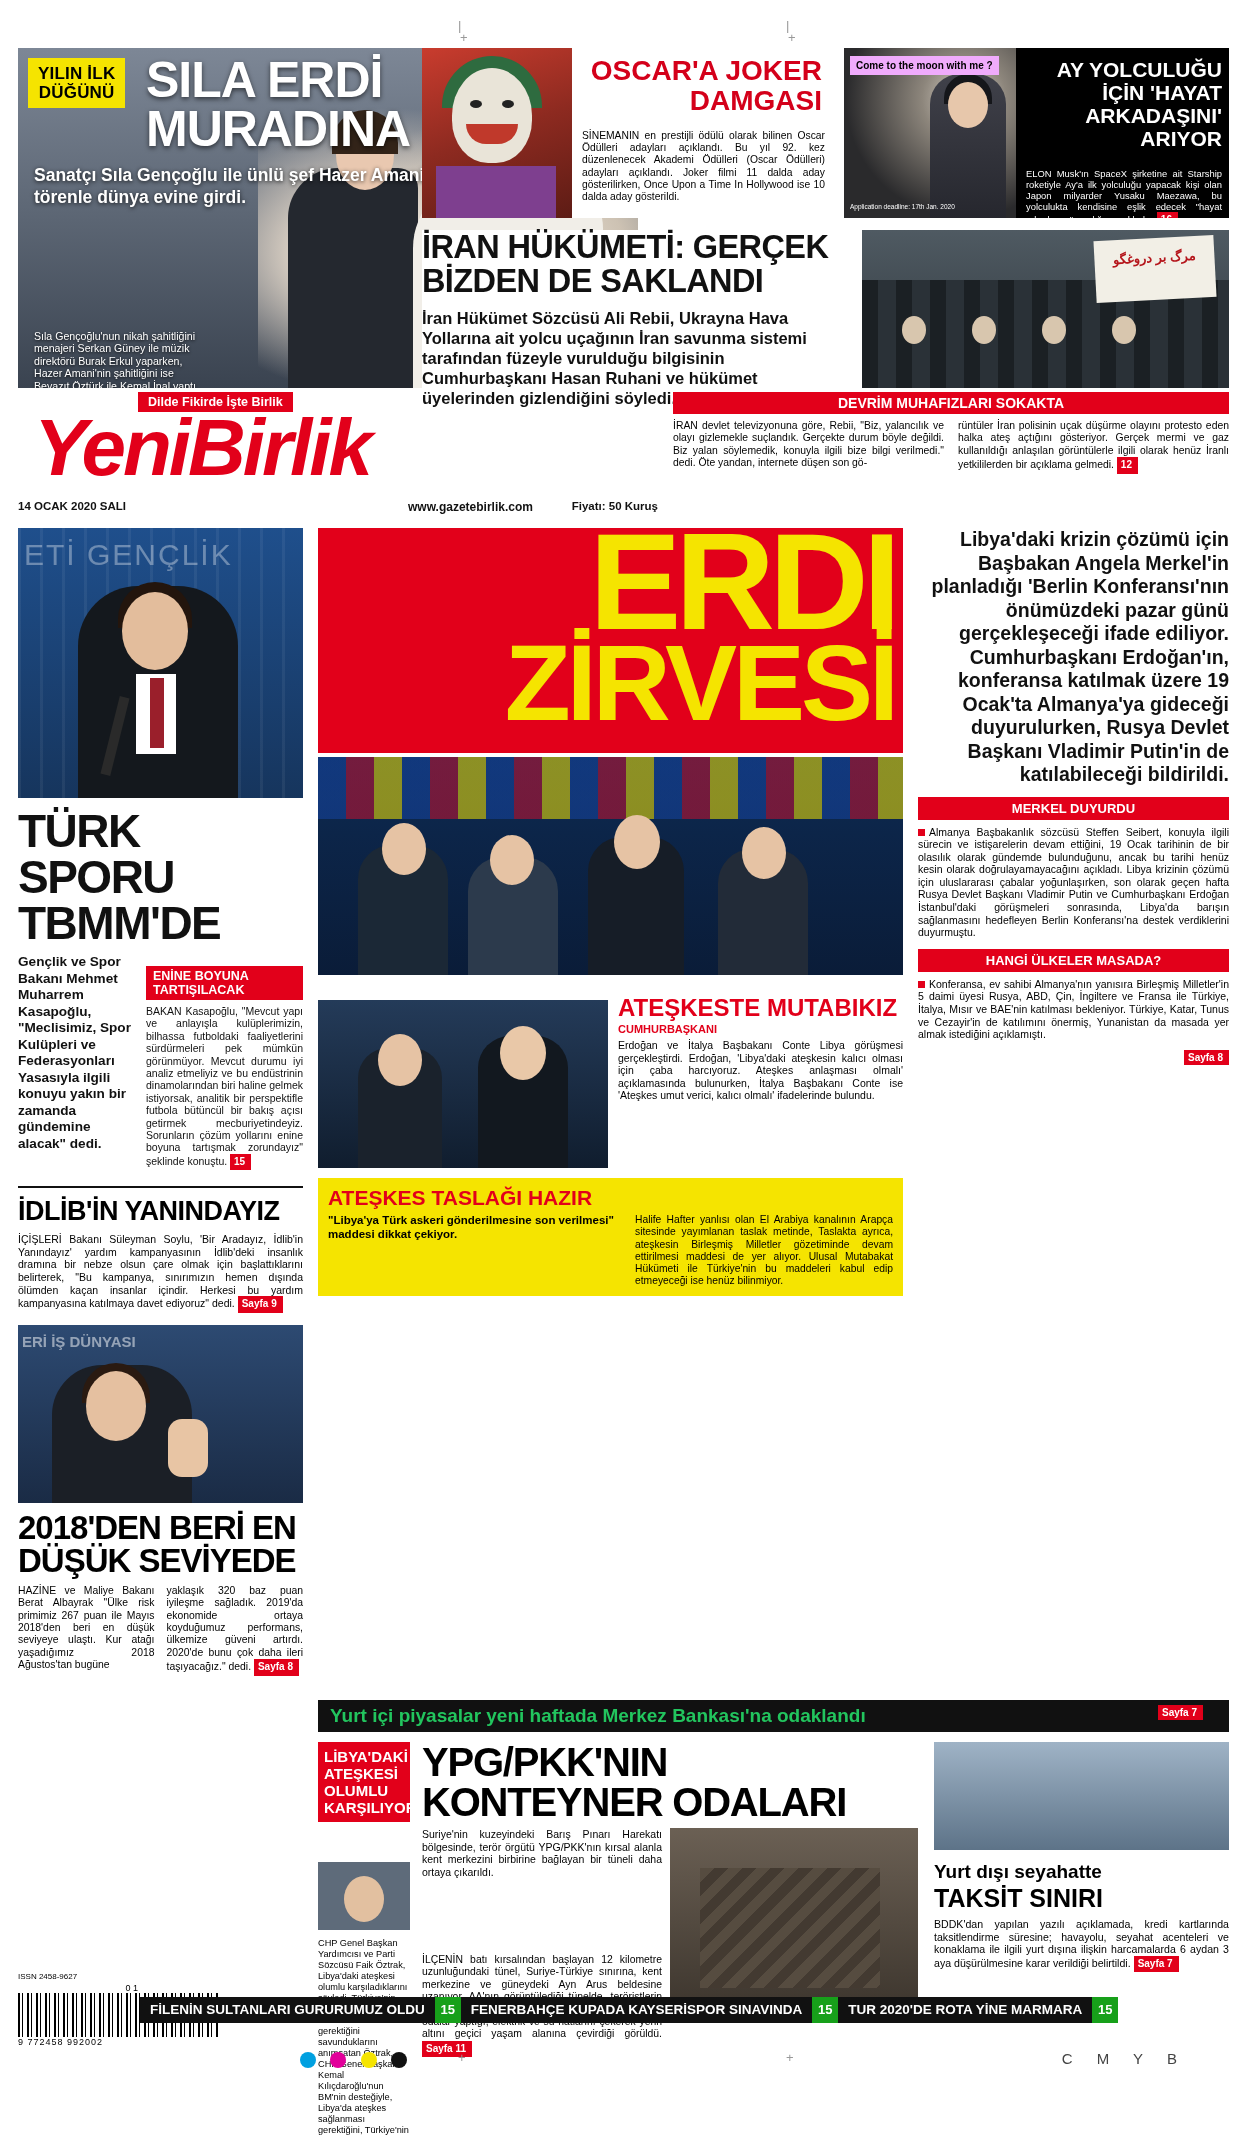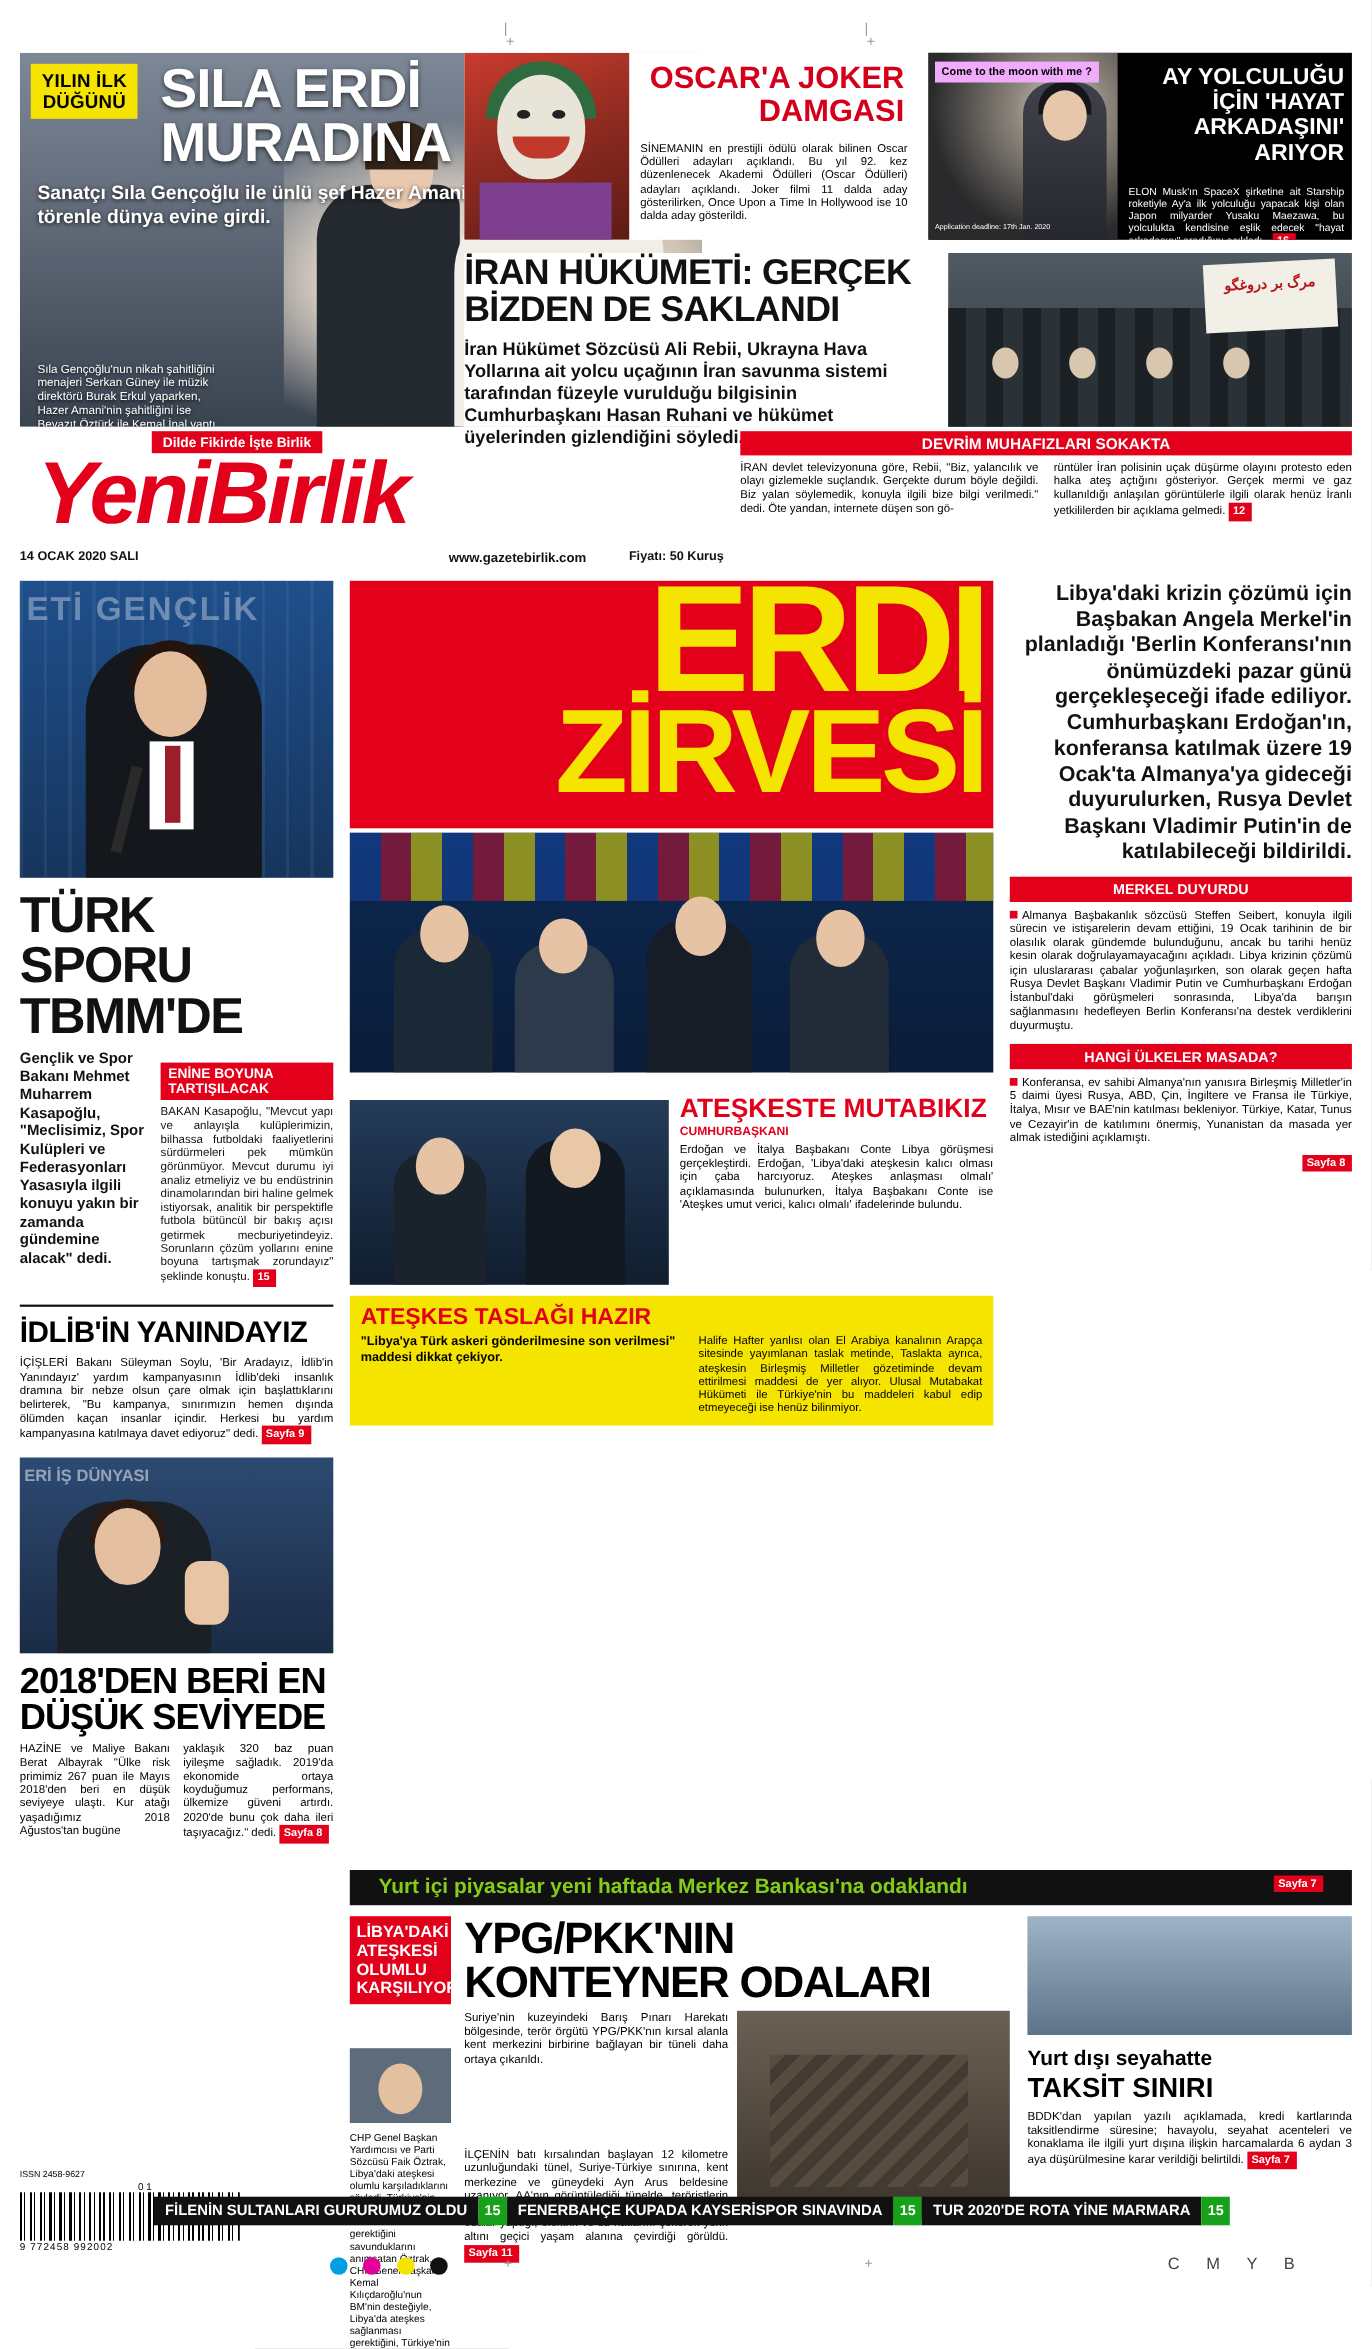--- a/index.html
+++ b/index.html
@@ -95,21 +95,21 @@
 
   
   .main { position:absolute; left:18px; top:528px; width:1211px; height:1460px; }
 
   
   .col-left { position:absolute; left:0; top:0; width:285px; }
   .lead-photo { width:285px; height:270px; position:relative; overflow:hidden;
       background:linear-gradient(180deg,#1f4f8c 0%,#16355d 100%); }
   .lp-bg { position:absolute; inset:0; background:
      repeating-linear-gradient(90deg, rgba(255,255,255,.06) 0 3px, rgba(255,255,255,0) 3px 22px); }
-  .lp-text { position:absolute; left:6px; top:10px; color:rgba(255,255,255,.35); font-size:30px; font-weight:bold; letter-spacing:2px;text-align:right;}
+  .lp-text { position:absolute; left:6px; top:10px; color:rgba(255,255,255,.35); font-size:30px; font-weight:normal; letter-spacing:2px;text-align:right;}
   .lp-man { position:absolute; left:60px; top:58px; width:160px; height:212px; background:#14181d; border-radius:60px 60px 0 0;}
   .lp-face { position:absolute; left:104px; top:64px; width:66px; height:78px; background:#e3bd9c; border-radius:50%;}
   .lp-hair { position:absolute; left:100px; top:54px; width:74px; height:46px; background:#23150d; border-radius:38px 38px 0 0;}
   .lp-shirt { position:absolute; left:118px; top:146px; width:40px; height:80px; background:#fff;}
   .lp-tie { position:absolute; left:132px; top:150px; width:14px; height:70px; background:#9a1f2b;}
   .lp-mic { position:absolute; left:92px; top:168px; width:10px; height:80px; background:#2a2a2a; transform:rotate(14deg);}
   .left-head { margin-top:10px; font-size:46px; font-weight:bold; line-height:46px; letter-spacing:-1.5px; color:#111;}
   .left-sub { margin-top:8px; font-size:13.6px; line-height:16.5px; font-weight:bold; color:#111; width:160px; float:left;}
   .left-body { font-size:10.5px; line-height:12.4px; text-align:justify; color:#111; }
   .redbar { background:#e2001a; color:#fff; font-size:12.5px; font-weight:bold; padding:3px 7px; display:inline-block;}
@@ -153,22 +153,22 @@
 
   
   .col-right { position:absolute; left:900px; top:0; width:311px;}
   .cr-lead { font-size:19.5px; line-height:23.5px; font-weight:bold; text-align:right; color:#111;}
   .cr-redbar { margin-top:10px; background:#e2001a; color:#fff; font-size:13px; font-weight:bold; padding:4px 8px; text-align:center;}
   .cr-body { margin-top:6px; font-size:10.5px; line-height:12.6px; text-align:justify;}
   .sq { display:inline-block; width:7px; height:7px; background:#e2001a; margin-right:4px;}
 
   
   .bottom { position:absolute; left:18px; top:1700px; width:1211px; height:370px;}
-  .blackbar { position:absolute; left:300px; top:0; width:911px; height:32px; background:#111; color:#84cc16;
-     font-size:19px; font-weight:bold; line-height:32px; padding-left:26px;}
+  .blackbar { position:absolute; left:300px; top:0; width:911px; height:32px; background:#111; color:#22c55e;
+     font-size:19px; font-weight:bold; line-height:32px; padding-left:12px;}
   .ypg { position:absolute; left:300px; top:42px; width:600px;}
   .ypg-label { position:absolute; left:0; top:0; width:92px; background:#e2001a; color:#fff; font-size:15px; font-weight:bold; line-height:17px; padding:6px;}
   .ypg-portrait { position:absolute; left:0; top:120px; width:92px; height:68px; background:#5e6b7a;}
   .ypg-head { position:absolute; left:104px; top:0; width:496px; font-size:40px; font-weight:bold; line-height:40px; letter-spacing:-1.2px;}
   .ypg-txt { position:absolute; left:104px; top:86px; width:240px; font-size:10.5px; line-height:12.5px; text-align:justify;}
   .ypg-txt2 { position:absolute; left:0; top:196px; width:92px; font-size:9.2px; line-height:11px;}
   .ypg-photo { position:absolute; left:352px; top:86px; width:248px; height:190px;
       background:linear-gradient(180deg,#6b6054 0%,#3b342c 100%);}
   .cpl { position:absolute; left:104px; top:212px; width:240px; font-size:10.4px; line-height:12.4px; text-align:justify;}
   .seyahat { position:absolute; left:916px; top:42px; width:295px;}

